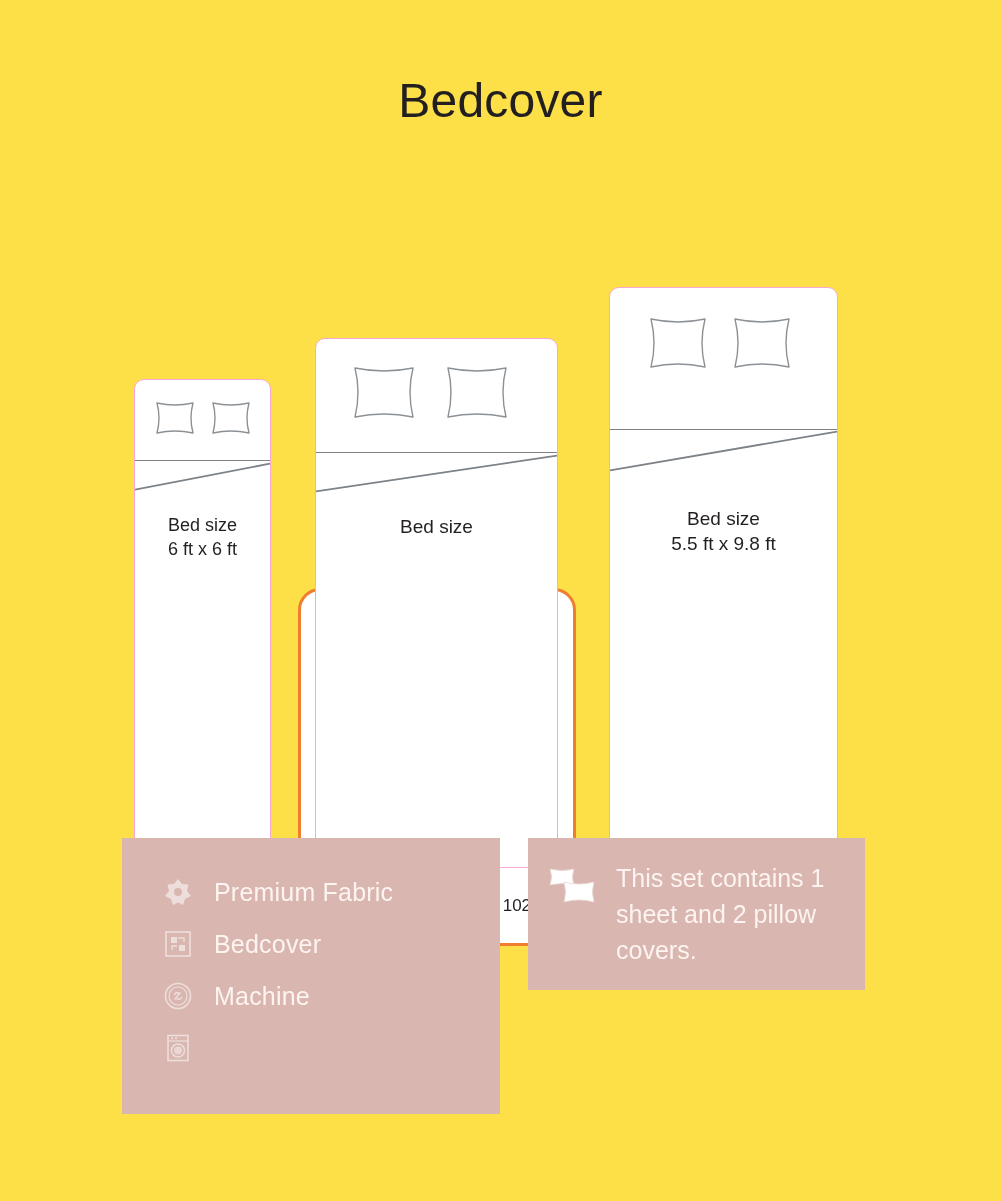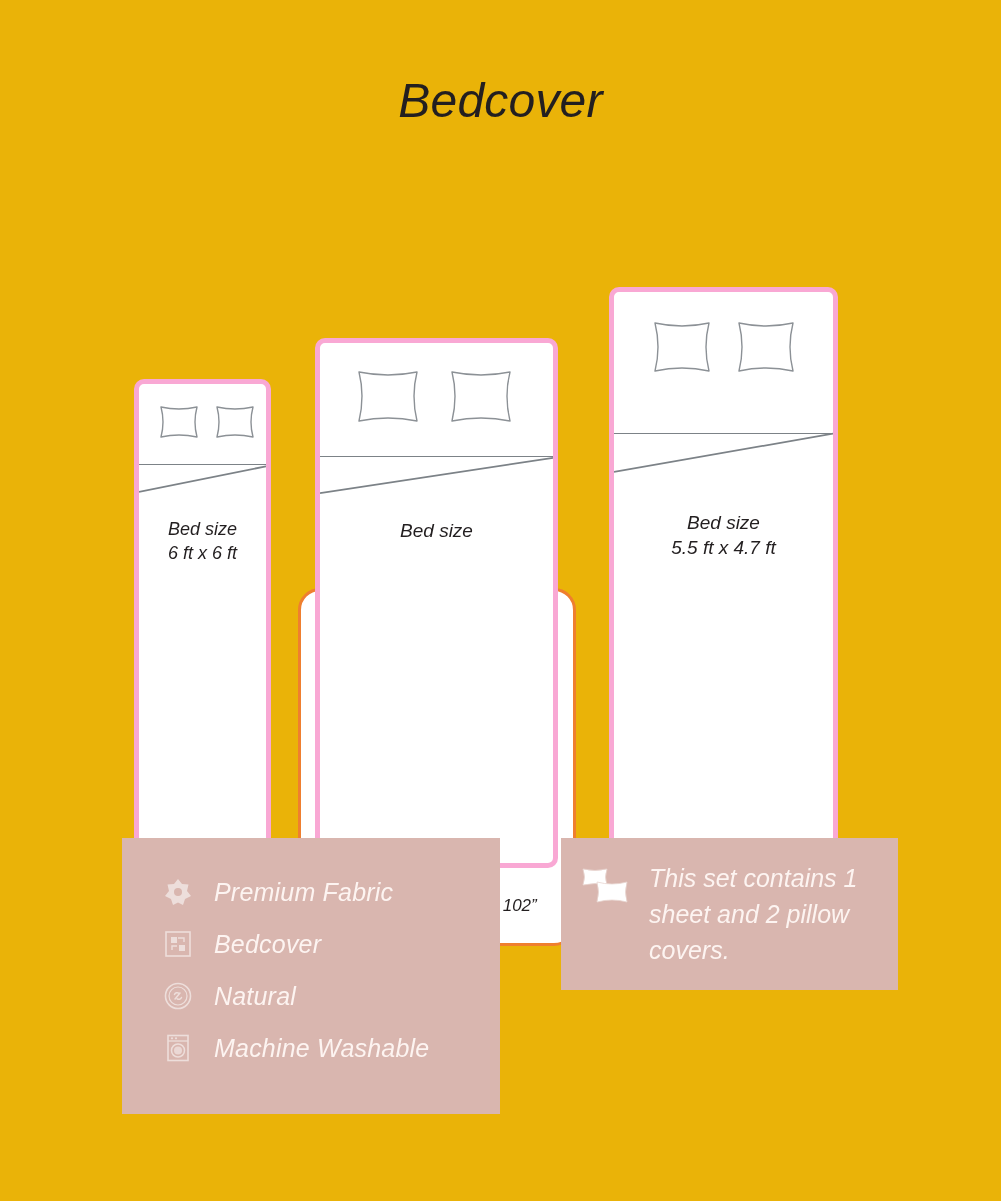--- a/index.html
+++ b/index.html
@@ -7,22 +7,21 @@
     width: 1001px;
     height: 1201px;
     background: #ffffff;
     font-family: "Liberation Sans", sans-serif;
     overflow: hidden;
   }
   .page {
     position: relative;
     width: 1001px;
     height: 1201px;
-    background: #eab308;
-    font-style: italic;
+    background: #fde047;
   }
 
   
   .title {
     position: absolute;
     left: 0;
     top: 72px;
     width: 1001px;
     text-align: center;
     font-size: 48px;
@@ -48,21 +47,21 @@
     top: 308px;
     width: 278px;
     height: 358px;
     border: 3px solid #ef7f2f;
     border-radius: 22px;
     background: #ffffff;
   }
 
   .bed-card {
     position: absolute;
-    border: 5px solid #f9a8d4;
+    border: 1px solid #f9a8d4;
     border-radius: 10px;
     background: #ffffff;
     overflow: hidden;
   }
   
   .fold-h {
     position: absolute;
     left: 0;
     width: 100%;
     height: 0;
@@ -146,21 +145,20 @@
     letter-spacing: 0.2px;
   }
 
   .contains-panel {
     position: absolute;
     left: 528px;
     top: 838px;
     width: 337px;
     height: 152px;
     background: #d9b6af;
-    margin-left: 33px;
   }
   .contains-inner {
     position: absolute;
     left: 20px;
     top: 22px;
     right: 18px;
     display: flex;
     align-items: flex-start;
   }
   .contains-icon {
@@ -233,21 +231,21 @@
           <line x1="0" y1="183" x2="229" y2="144"></line>
         </svg>
         <svg class="pillow" style="left:34px; top:27px; width:68px; height:56px;" viewBox="0 0 68 56">
           <path d="M7 4 Q34 10 61 4 Q55 28 61 52 Q34 46 7 52 Q13 28 7 4 Z"></path>
         </svg>
         <svg class="pillow" style="left:118px; top:27px; width:68px; height:56px;" viewBox="0 0 68 56">
           <path d="M7 4 Q34 10 61 4 Q55 28 61 52 Q34 46 7 52 Q13 28 7 4 Z"></path>
         </svg>
         <div class="bed-label" style="top:218px; font-size:19px;">
           <span class="l1">Bed size</span>
-          <span class="l2">5.5 ft x 4.7 ft</span>
+          <span class="l2">5.5 ft x 9.8 ft</span>
         </div>
       </div>
     </div>
 
   </div>
 
   <div class="feature-panel">
     <div class="feature-list">
 
       <div class="feature-row">
@@ -275,35 +273,34 @@
       </div>
 
       <div class="feature-row">
         <span class="feature-icon">
           <svg width="30" height="30" viewBox="0 0 30 30">
             <circle cx="15" cy="15" r="12.5" fill="none" stroke="#ffffff" stroke-width="1.6"></circle>
             <circle cx="15" cy="15" r="9" fill="none" stroke="#ffffff" stroke-width="1.2"></circle>
             <path d="M12 18 L17 12 M11.5 13.5 a3 3 0 0 1 4.3 -1.4 M18.5 16.5 a3 3 0 0 1 -4.3 1.4" fill="none" stroke="#ffffff" stroke-width="1.5" stroke-linecap="round"></path>
           </svg>
         </span>
-        <span class="feature-label">Natural</span>
+        <span class="feature-label">Machine</span>
       </div>
 
       <div class="feature-row">
         <span class="feature-icon">
           <svg width="30" height="30" viewBox="0 0 30 30">
             <rect x="5" y="2.5" width="20" height="25" fill="none" stroke="#ffffff" stroke-width="1.6"></rect>
             <path d="M5 8 L25 8" stroke="#ffffff" stroke-width="1.3"></path>
             <circle cx="9" cy="5.3" r="1.1" fill="#ffffff"></circle>
             <circle cx="13" cy="5.3" r="1.1" fill="#ffffff"></circle>
             <circle cx="15" cy="17.5" r="6.5" fill="none" stroke="#ffffff" stroke-width="1.5"></circle>
             <circle cx="15" cy="17.5" r="4" fill="#ffffff" opacity="0.85"></circle>
           </svg>
         </span>
-        <span class="feature-label">Machine Washable</span>
       </div>
 
     </div>
   </div>
 
   <div class="contains-panel">
     <div class="contains-inner">
       <span class="contains-icon">
         <svg width="50" height="40" viewBox="0 0 50 40">
           <path d="M2 3 Q14 6 26 3 Q23 11 26 19 Q14 16 2 19 Q5 11 2 3 Z" fill="#ffffff" stroke="#e8d5d0" stroke-width="0.8"></path>

